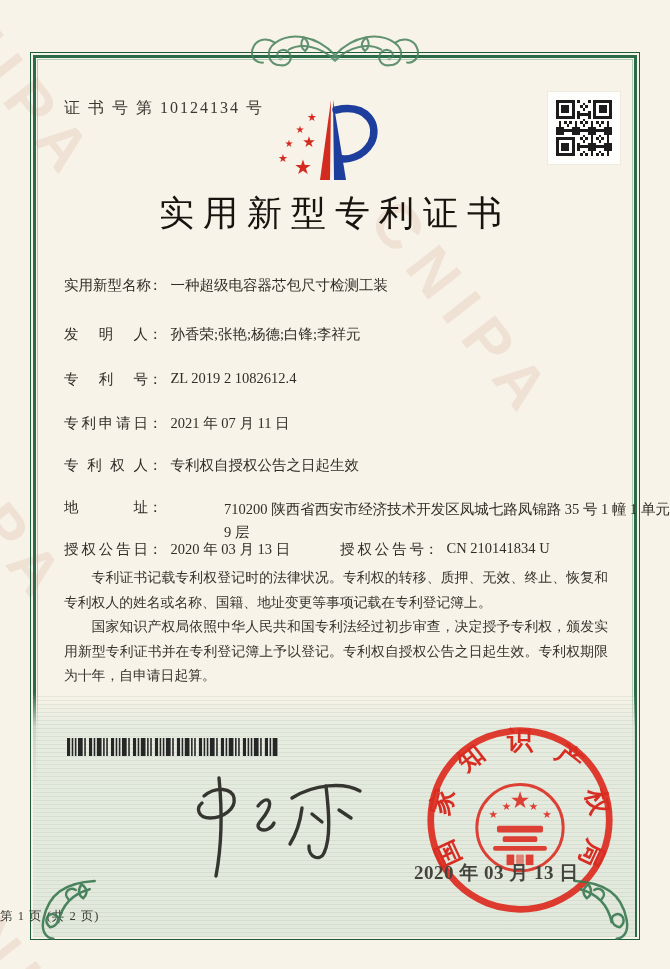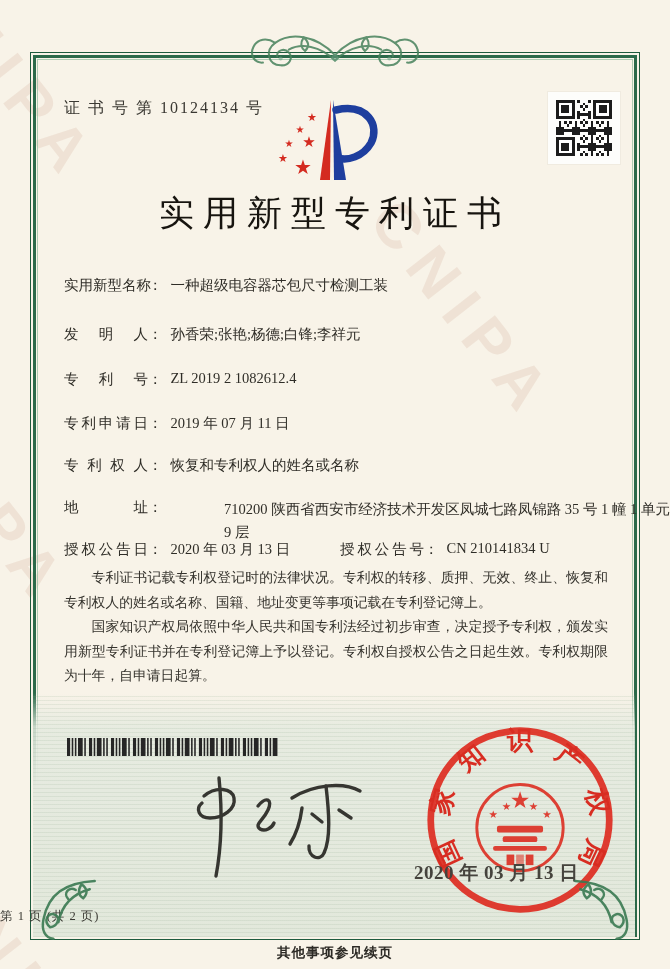--- a/index.html
+++ b/index.html
@@ -283,24 +283,24 @@
     <div class="row" style="top:276px;">
       <span class="lab">实用新型名称</span><span class="colon">：</span><span class="val">一种超级电容器芯包尺寸检测工装</span>
     </div>
     <div class="row" style="top:325px;">
       <span class="lab">发明人</span><span class="colon">：</span><span class="val">孙香荣;张艳;杨德;白锋;李祥元</span>
     </div>
     <div class="row" style="top:370px;">
       <span class="lab">专利号</span><span class="colon">：</span><span class="val">ZL 2019 2 1082612.4</span>
     </div>
     <div class="row" style="top:414px;">
-      <span class="lab">专利申请日</span><span class="colon">：</span><span class="val">2019 年 07 月 11 日</span>
+      <span class="lab">专利申请日</span><span class="colon">：</span><span class="val">2021 年 07 月 11 日</span>
     </div>
     <div class="row" style="top:456px;">
-      <span class="lab">专利权人</span><span class="colon">：</span><span class="val">恢复和专利权人的姓名或名称</span>
+      <span class="lab">专利权人</span><span class="colon">：</span><span class="val">专利权自授权公告之日起生效</span>
     </div>
     <div class="row" style="top:498px;width:560px;">
       <span class="lab">地址</span><span class="colon">：</span><span class="val-block">710200 陕西省西安市经济技术开发区凤城七路凤锦路 35 号 1 幢 1 单元 9 层</span>
     </div>
     <div class="row" style="top:540px;width:560px;">
       <span class="lab">授权公告日</span><span class="colon">：</span><span class="val">2020 年 03 月 13 日</span>
       <span class="pair2">
         <span class="lab">授权公告号</span><span class="colon">：</span><span class="val">CN 210141834 U</span>
       </span>
     </div>
@@ -395,16 +395,15 @@
         <text x="27.994679577093038" y="82.93442556505943" transform="rotate(283.33333333333337 27.994679577093038 82.93442556505943)" class="sealChar">家</text>
         <text x="54.10257364614877" y="41.95324079595138" transform="rotate(321.66666666666674 54.10257364614877 41.95324079595138)" class="sealChar">知</text>
         <text x="99.99999999999999" y="26" transform="rotate(360 99.99999999999999 26)" class="sealChar">识</text>
         <text x="145.8974263538513" y="41.953240795951444" transform="rotate(398.3333333333334 145.8974263538513 41.953240795951444)" class="sealChar">产</text>
         <text x="172.00532042290695" y="82.93442556505934" transform="rotate(436.6666666666666 172.00532042290695 82.93442556505934)" class="sealChar">权</text>
         <text x="167.0667762407121" y="131.27375136881176" transform="rotate(475.00000000000006 167.0667762407121 131.27375136881176)" class="sealChar">局</text>
       </svg>
     <div class="seal-date">2020 年 03 月 13 日</div>
 
     <div class="page-num">第 1 页 (共 2 页)</div>
-    <div class="cont-note">其他事项参见续页</div>
 
   </div>
 </div>
 
 </body></html>

